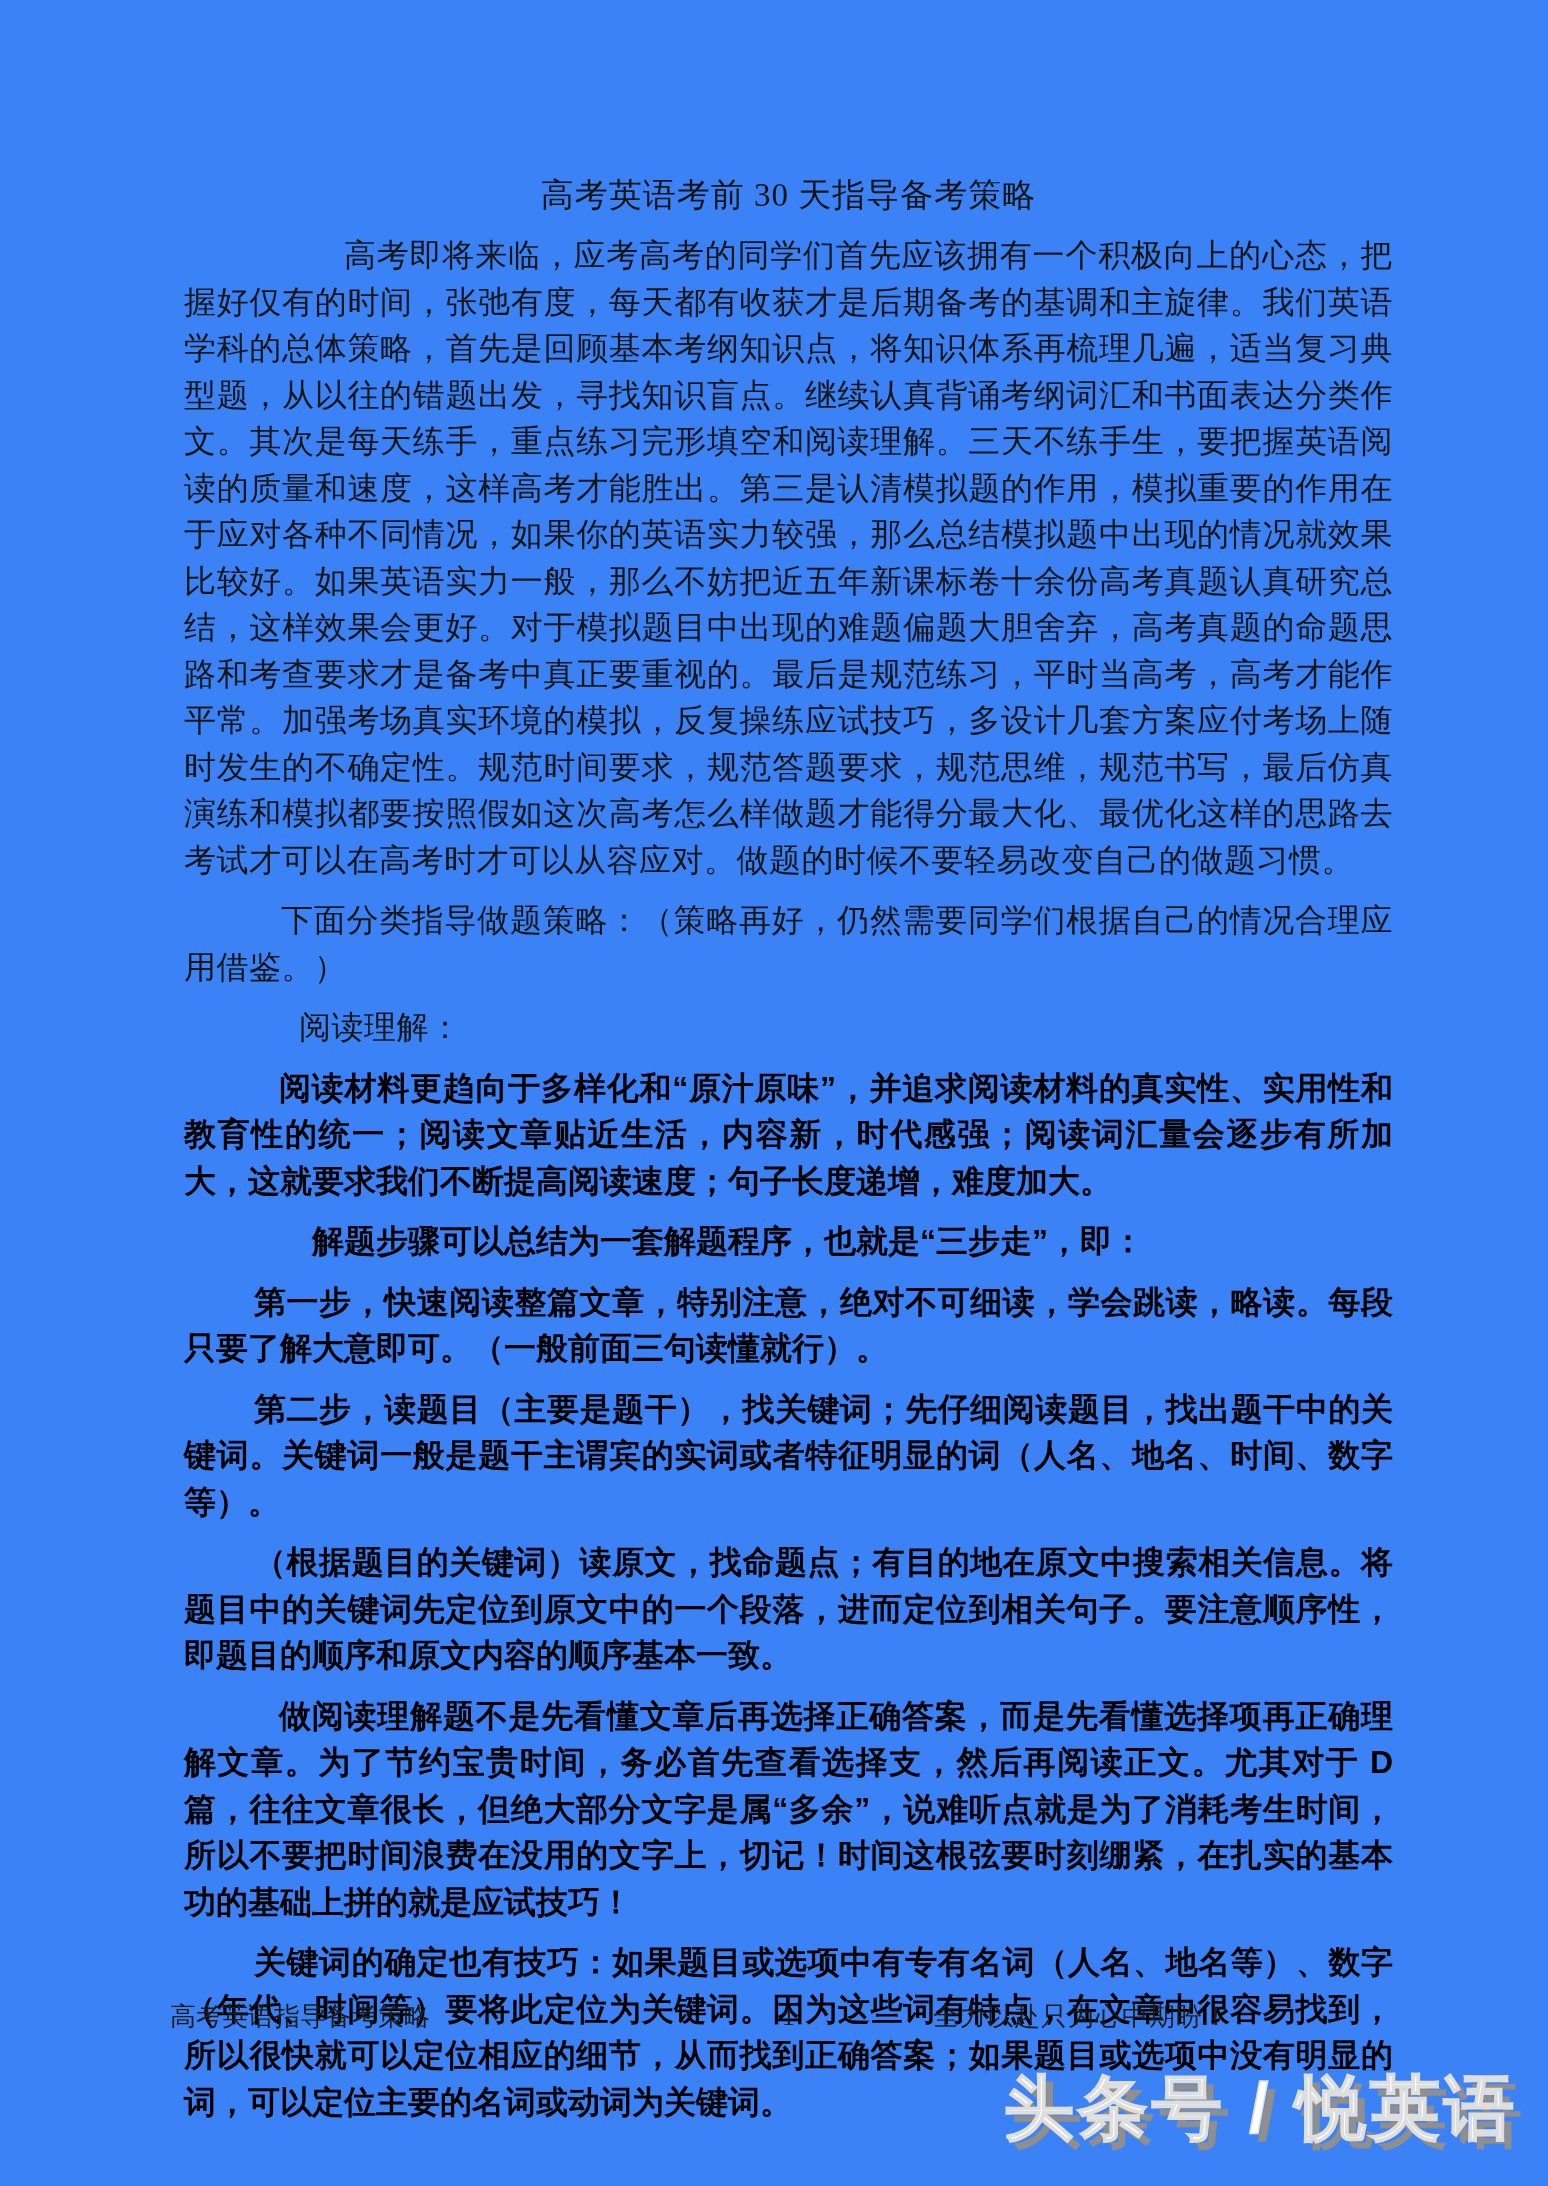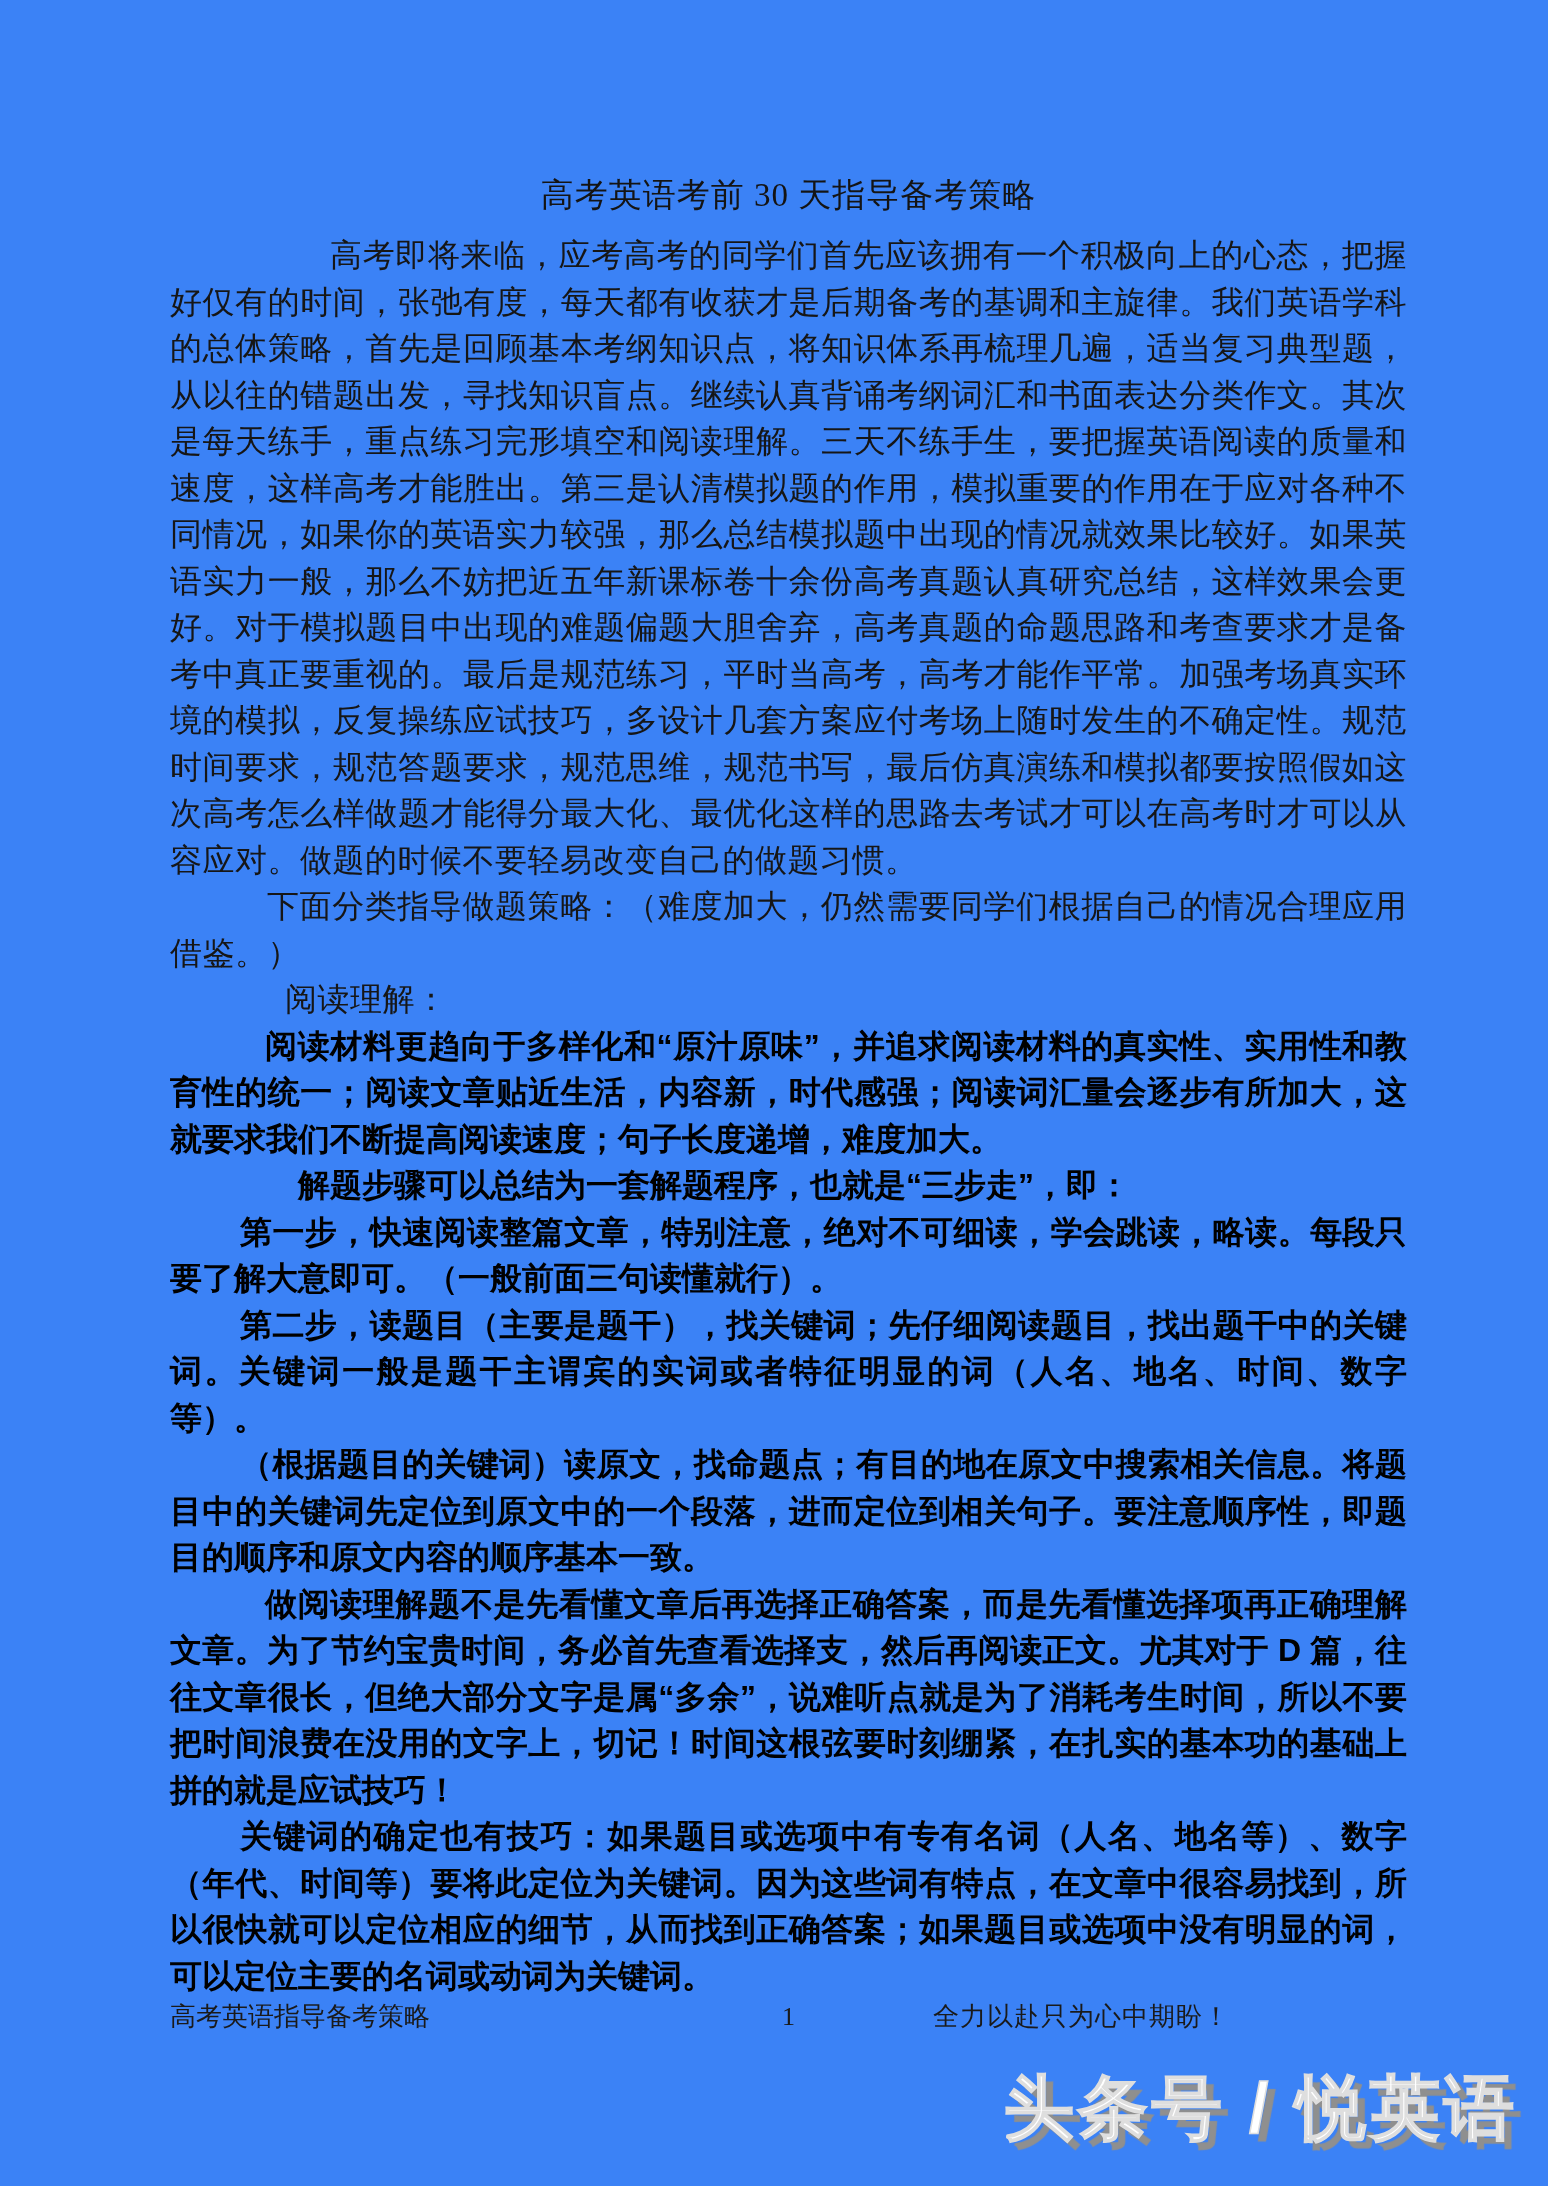--- a/index.html
+++ b/index.html
@@ -21,21 +21,21 @@
   .doc-title{
     text-align:center;
     font-size:33px;
     line-height:46px;
     font-weight:400;
     margin:0 0 14px 0;
     letter-spacing:1px;
     white-space:nowrap;
   }
   .para{
-    margin:0;
+    margin:14px;
     font-size:32px;
     line-height:46.5px;
     text-align:justify;
     text-justify:inter-ideograph;
     word-break:break-all;
     letter-spacing:0.5px;
   }
   .para.serif{
     font-family:"Liberation Serif","DejaVu Serif",serif;
     font-weight:400;
@@ -79,21 +79,21 @@
 </style>
 </head>
 <body>
 
 <div class="page">
 
   <div class="content">
     <h1 class="doc-title">高考英语考前 30 天指导备考策略</h1>
     <div>
         <p class="para serif" style="text-indent: 160px;">高考即将来临，应考高考的同学们首先应该拥有一个积极向上的心态，把握好仅有的时间，张弛有度，每天都有收获才是后期备考的基调和主旋律。我们英语学科的总体策略，首先是回顾基本考纲知识点，将知识体系再梳理几遍，适当复习典型题，从以往的错题出发，寻找知识盲点。继续认真背诵考纲词汇和书面表达分类作文。其次是每天练手，重点练习完形填空和阅读理解。三天不练手生，要把握英语阅读的质量和速度，这样高考才能胜出。第三是认清模拟题的作用，模拟重要的作用在于应对各种不同情况，如果你的英语实力较强，那么总结模拟题中出现的情况就效果比较好。如果英语实力一般，那么不妨把近五年新课标卷十余份高考真题认真研究总结，这样效果会更好。对于模拟题目中出现的难题偏题大胆舍弃，高考真题的命题思路和考查要求才是备考中真正要重视的。最后是规范练习，平时当高考，高考才能作平常。加强考场真实环境的模拟，反复操练应试技巧，多设计几套方案应付考场上随时发生的不确定性。规范时间要求，规范答题要求，规范思维，规范书写，最后仿真演练和模拟都要按照假如这次高考怎么样做题才能得分最大化、最优化这样的思路去考试才可以在高考时才可以从容应对。做题的时候不要轻易改变自己的做题习惯。</p>
-        <p class="para serif" style="text-indent: 97px;">下面分类指导做题策略：（难度加大，仍然需要同学们根据自己的情况合理应用借鉴。）</p>
+        <p class="para serif" style="text-indent: 97px;">下面分类指导做题策略：（策略再好，仍然需要同学们根据自己的情况合理应用借鉴。）</p>
         <p class="para serif" style="text-indent: 115px;">阅读理解：</p>
         <p class="para bold" style="text-indent: 95px;">阅读材料更趋向于多样化和“原汁原味”，并追求阅读材料的真实性、实用性和教育性的统一；阅读文章贴近生活，内容新，时代感强；阅读词汇量会逐步有所加大，这就要求我们不断提高阅读速度；句子长度递增，难度加大。</p>
         <p class="para bold" style="text-indent: 128px;">解题步骤可以总结为一套解题程序，也就是“三步走”，即：</p>
         <p class="para bold" style="text-indent: 70px;">第一步，快速阅读整篇文章，特别注意，绝对不可细读，学会跳读，略读。每段只要了解大意即可。（一般前面三句读懂就行）。</p>
         <p class="para bold" style="text-indent: 70px;">第二步，读题目（主要是题干），找关键词；先仔细阅读题目，找出题干中的关键词。关键词一般是题干主谓宾的实词或者特征明显的词（人名、地名、时间、数字等）。</p>
         <p class="para bold" style="text-indent: 70px;">（根据题目的关键词）读原文，找命题点；有目的地在原文中搜索相关信息。将题目中的关键词先定位到原文中的一个段落，进而定位到相关句子。要注意顺序性，即题目的顺序和原文内容的顺序基本一致。</p>
         <p class="para bold" style="text-indent: 95px;">做阅读理解题不是先看懂文章后再选择正确答案，而是先看懂选择项再正确理解文章。为了节约宝贵时间，务必首先查看选择支，然后再阅读正文。尤其对于 D 篇，往往文章很长，但绝大部分文字是属“多余”，说难听点就是为了消耗考生时间，所以不要把时间浪费在没用的文字上，切记！时间这根弦要时刻绷紧，在扎实的基本功的基础上拼的就是应试技巧！</p>
         <p class="para bold" style="text-indent: 70px;">关键词的确定也有技巧：如果题目或选项中有专有名词（人名、地名等）、数字（年代、时间等）要将此定位为关键词。因为这些词有特点，在文章中很容易找到，所以很快就可以定位相应的细节，从而找到正确答案；如果题目或选项中没有明显的词，可以定位主要的名词或动词为关键词。</p>
       </div>
   </div>

